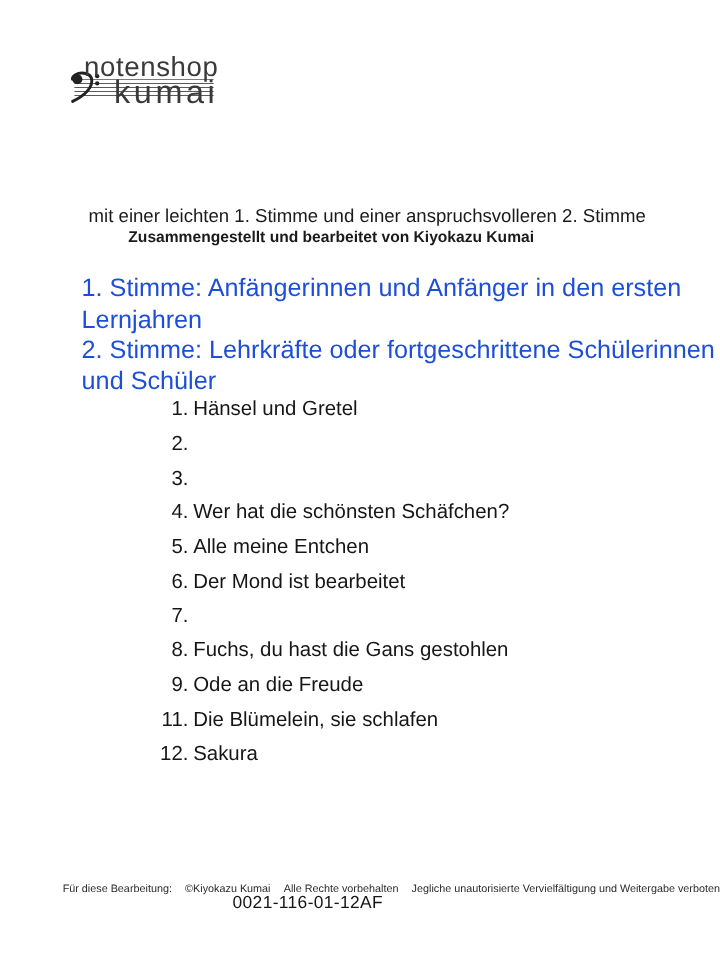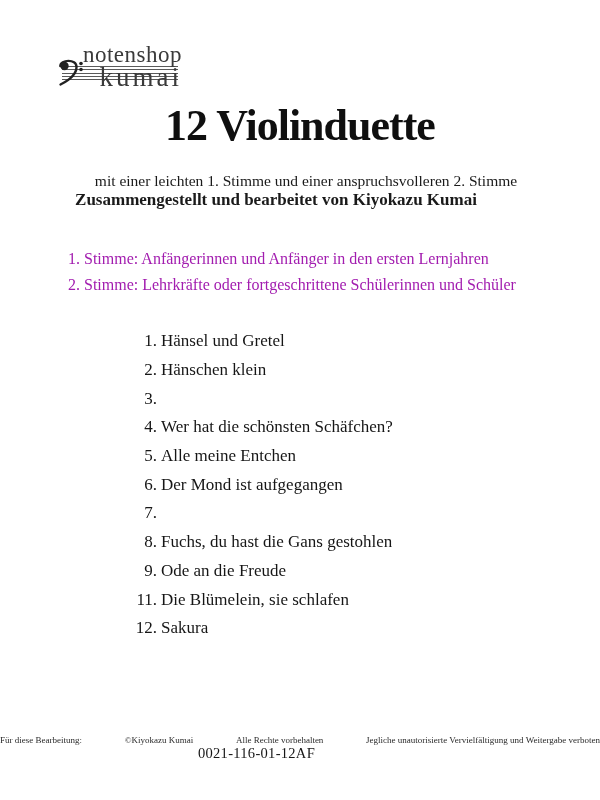--- a/index.html
+++ b/index.html
@@ -1,18 +1,18 @@
 <!DOCTYPE html>
 <html><head>
 <meta charset="utf-8">
 <style>
   html,body { margin:0; padding:0; background:#ffffff; }
   .page {
     position:relative; width:600px; height:800px; background:#ffffff;
-    font-family:Liberation Serif, serif; color:#1a1a1a; overflow:hidden;
+    font-family:Liberation Sans, sans-serif; color:#1a1a1a; overflow:hidden;
   }
 
   
   .logo { position:absolute; left:58px; top:42px; width:124px; height:48px; }
   .staff {
     position:absolute; left:4px; top:24px; width:116px; height:14px;
     background:repeating-linear-gradient(to bottom, #5a5a5a 0 1px, transparent 1px 3.25px);
   }
   .clef { position:absolute; left:0; top:15px; width:26px; height:30px; }
   .logo-line1 {
@@ -28,39 +28,39 @@
   .title {
     position:absolute; top:100px; left:0; width:600px; text-align:center;
     font-size:44px; font-weight:bold; letter-spacing:-1px; color:#0f0f0f; margin:0;
   }
   .subtitle {
     position:absolute; top:166px; left:0; width:600px; text-align:center;
     font-size:15.5px; color:#1a1a1a; margin:6px;
   }
   .byline {
     position:absolute; top:190px; left:0; width:552px; text-align:center;
-    font-size:17px; font-weight:600; color:#1a1a1a; margin:0;
+    font-size:13px; font-weight:600; color:#1a1a1a; margin:0;
   }
 
   
   .audience {
-    position:absolute; top:228px; left:68px; font-size:16px;
-    line-height:25.5px; color:#a21caf;margin-top:18px;
+    position:absolute; top:228px; left:68px; font-size:21px;
+    line-height:25.5px; color:#1d4ed8;
   }
 
   
   .list { position:absolute; top:327px; left:121px; }
   .list-row { display:flex; height:28.7px; align-items:center; font-size:17px; color:#161616; }
   .list-num { width:36px; text-align:right; flex:none; }
   .list-title { margin-left:4px; white-space:nowrap; }
 
   
   .footer-line {
     position:absolute; top:735px; left:0; width:600px;
-    display:flex; justify-content:space-between; gap:11px;
+    display:flex; justify-content:flex-end; gap:11px;
     font-size:9px; color:#2a2a2a; white-space:nowrap;
   }
   .code {
     position:absolute; top:745px; left:0; width:513px; text-align:center;
     font-size:14.5px; letter-spacing:0.3px; color:#161616;
   }
 </style>
 </head>
 <body>
 
@@ -71,52 +71,50 @@
     <svg class="clef" viewBox="0 0 26 30">
       <circle cx="6.5" cy="9" r="4.2" fill="#222"></circle>
       <path d="M2.3 9 C2.3 2.5 18.5 1.5 18.5 10 C18.5 18.5 9.5 24 2.5 27.5" fill="none" stroke="#222" stroke-width="2.4" stroke-linecap="round"></path>
       <circle cx="23" cy="6.5" r="1.8" fill="#222"></circle>
       <circle cx="23" cy="12.5" r="1.8" fill="#222"></circle>
     </svg>
     <span class="logo-line1">notenshop</span>
     <span class="logo-line2">kumai</span>
   </div>
 
-  <h1 class="title">12 Violinduette</h1>
   <p class="subtitle">mit einer leichten 1. Stimme und einer anspruchsvolleren 2. Stimme</p>
   <p class="byline">Zusammengestellt und bearbeitet von Kiyokazu Kumai</p>
 
   <div class="audience">
     <div>1. Stimme: Anfängerinnen und Anfänger in den ersten Lernjahren</div>
     <div>2. Stimme: Lehrkräfte oder fortgeschrittene Schülerinnen und Schüler</div>
   </div>
 
   <div class="list">
     <div class="list-row">
       <span class="list-num">1.</span>
       <span class="list-title">Hänsel und Gretel</span>
     </div>
     <div class="list-row">
       <span class="list-num">2.</span>
-      <span class="list-title">Hänschen klein</span>
     </div>
     <div class="list-row">
       <span class="list-num">3.</span>
     </div>
     <div class="list-row">
       <span class="list-num">4.</span>
       <span class="list-title">Wer hat die schönsten Schäfchen?</span>
     </div>
     <div class="list-row">
       <span class="list-num">5.</span>
       <span class="list-title">Alle meine Entchen</span>
     </div>
     <div class="list-row">
       <span class="list-num">6.</span>
-      <span class="list-title">Der Mond ist aufgegangen</span>
+      <span class="list-title">Der Mond ist bearbeitet</span>
     </div>
     <div class="list-row">
       <span class="list-num">7.</span>
     </div>
     <div class="list-row">
       <span class="list-num">8.</span>
       <span class="list-title">Fuchs, du hast die Gans gestohlen</span>
     </div>
     <div class="list-row">
       <span class="list-num">9.</span>

